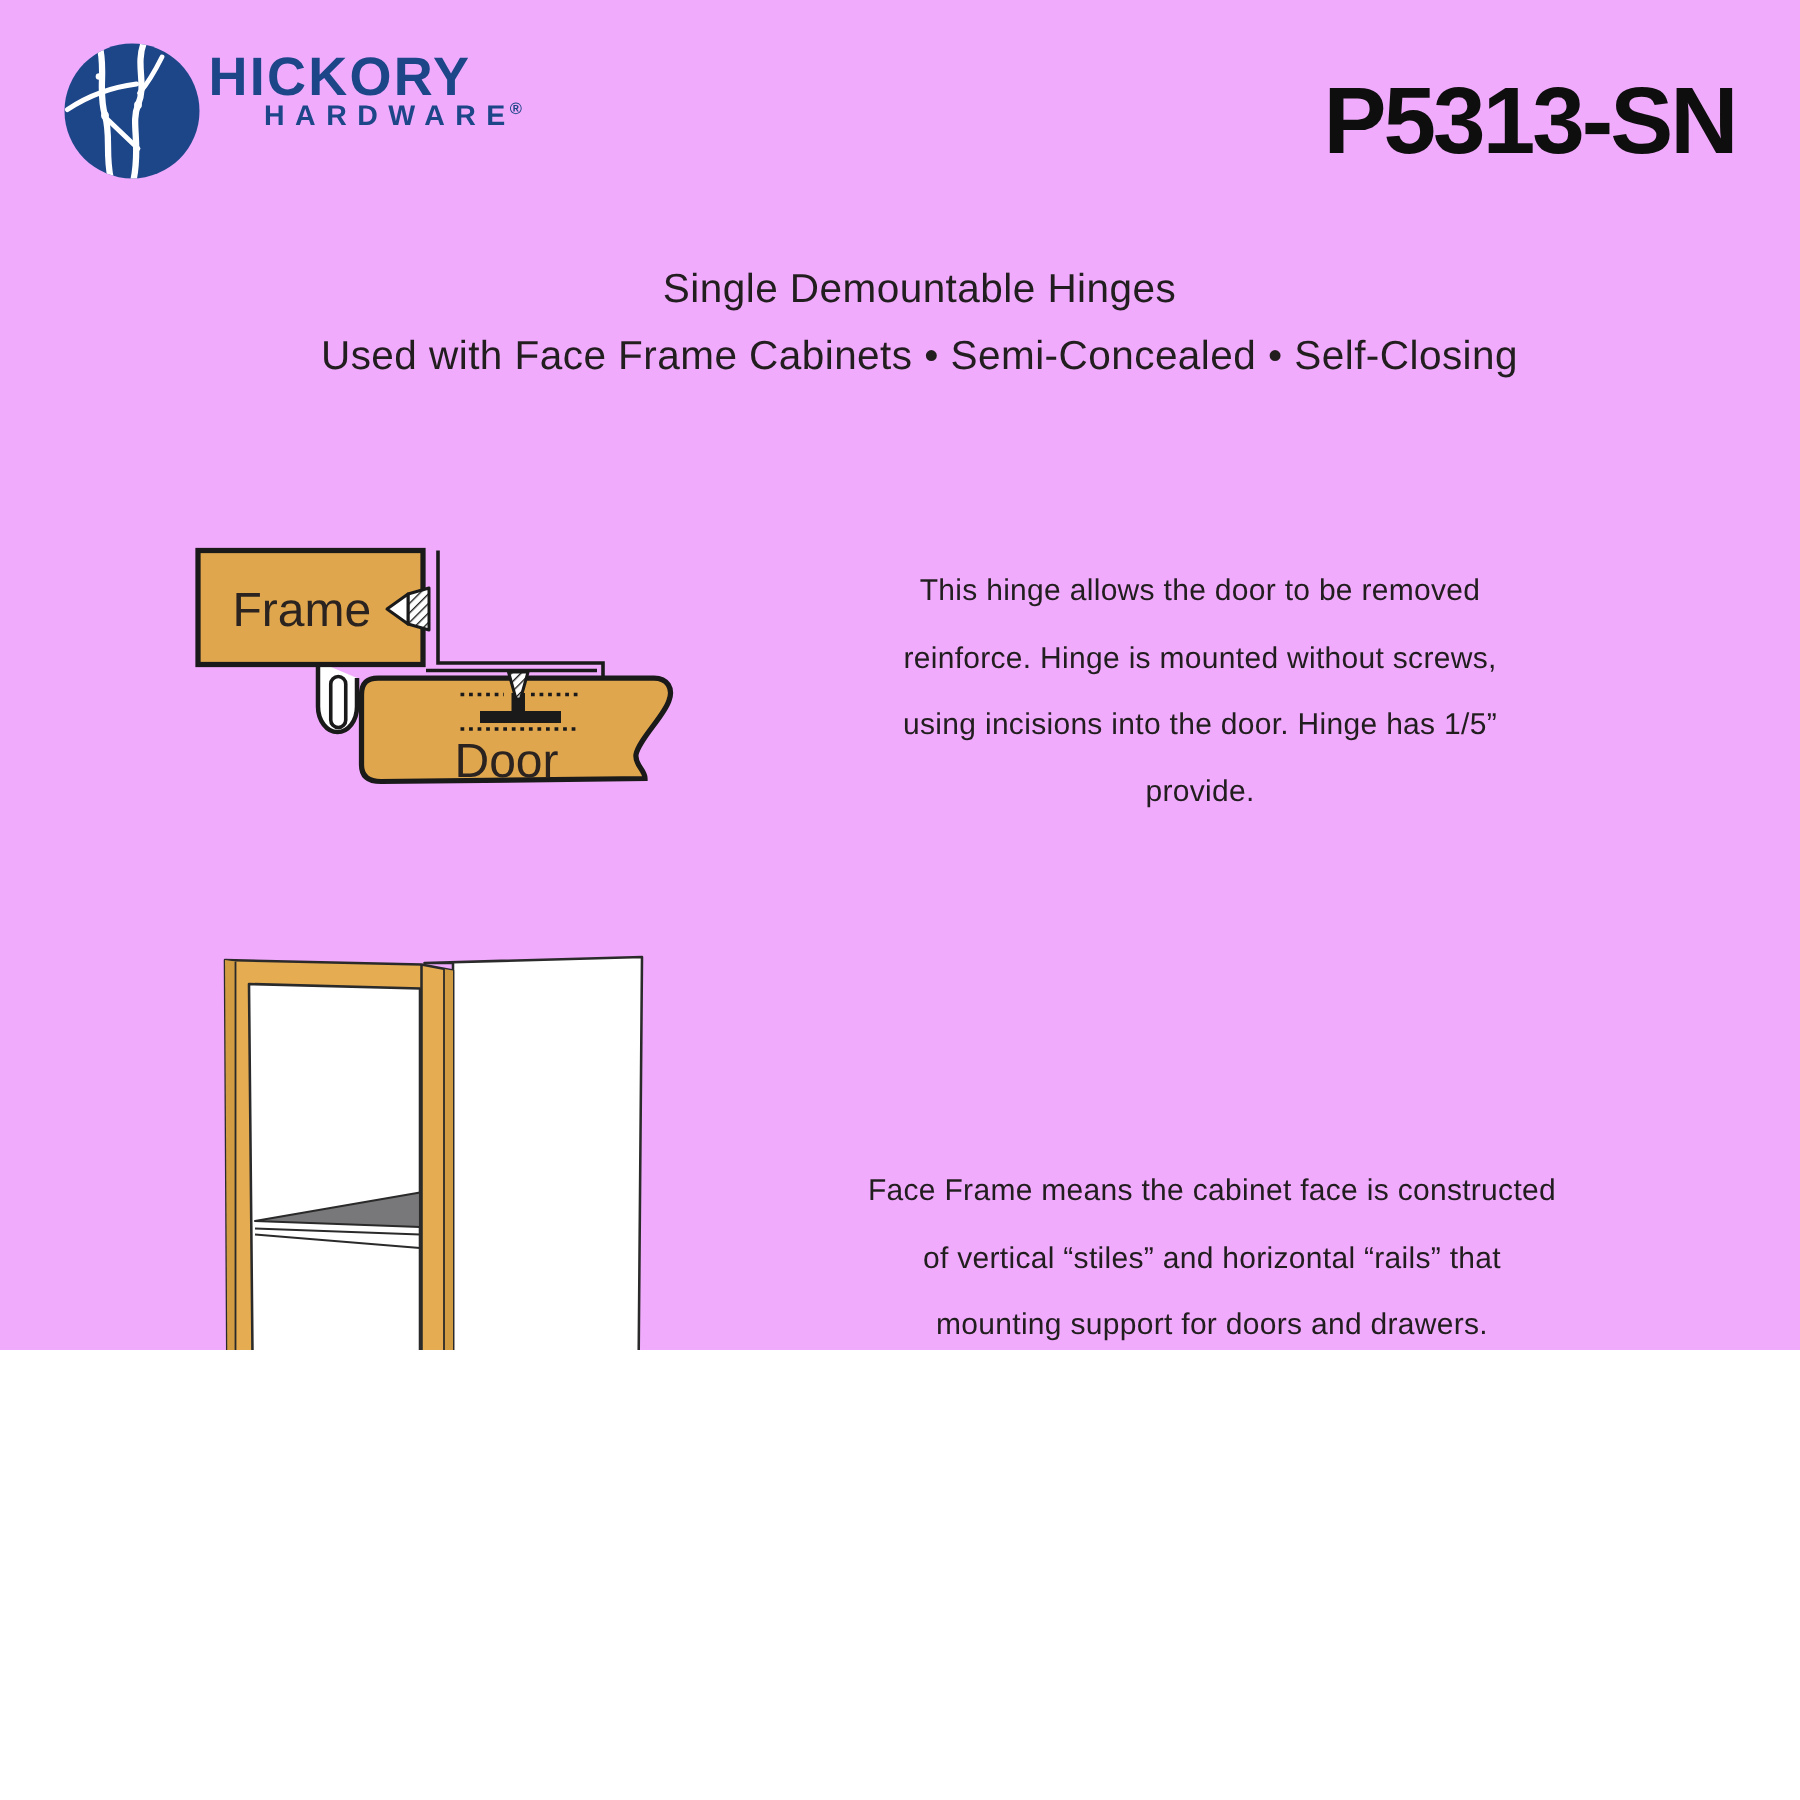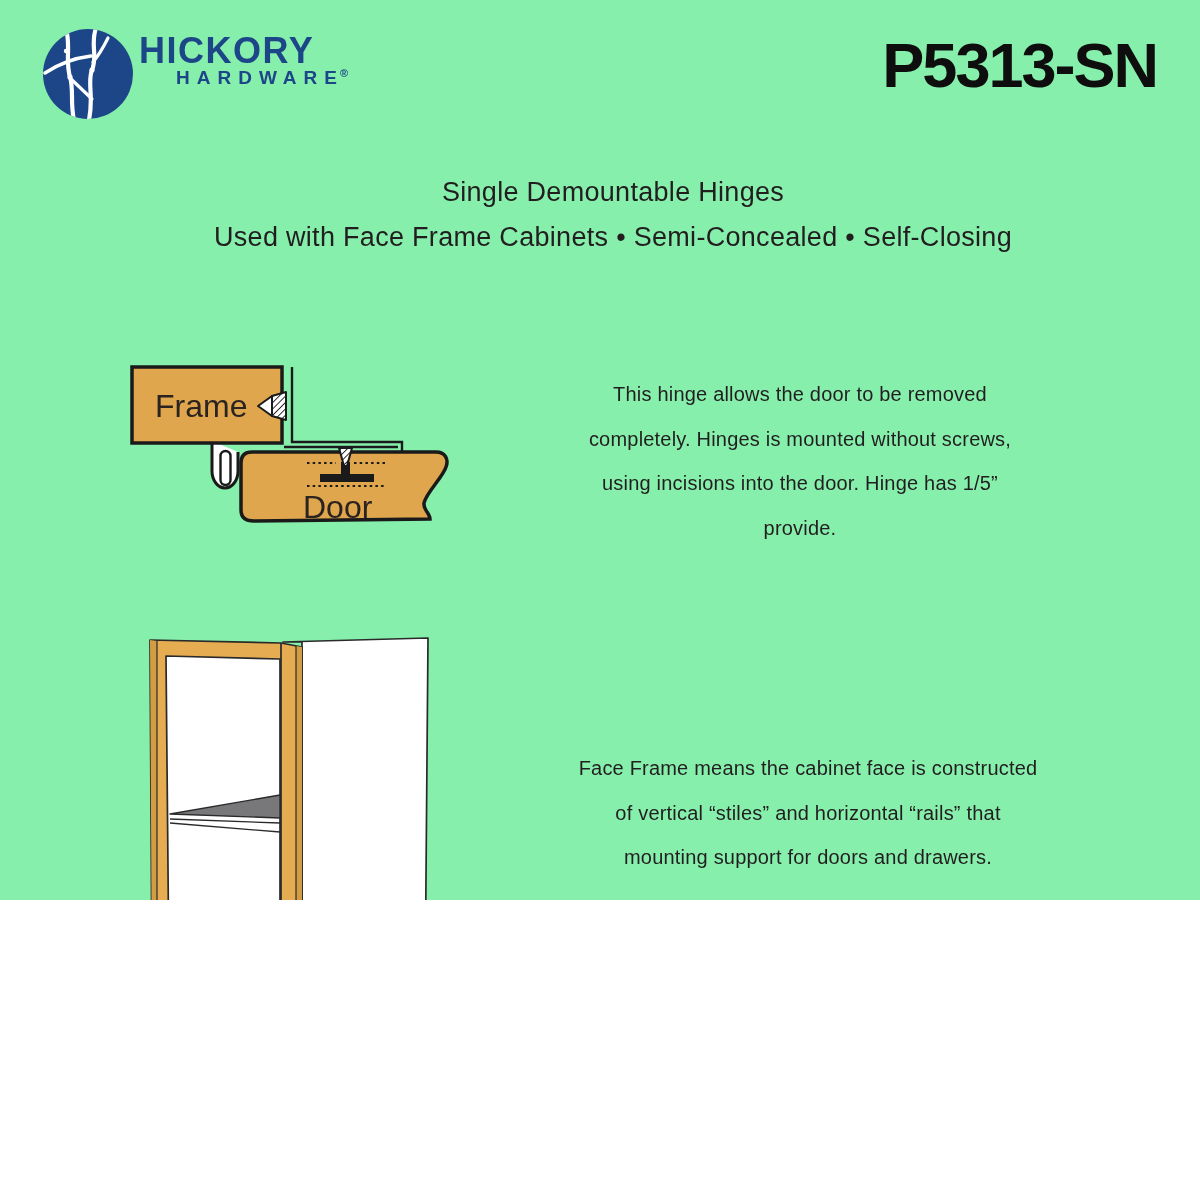--- a/index.html
+++ b/index.html
@@ -1,36 +1,36 @@
 <!DOCTYPE html>
 <html><head>
 <meta charset="utf-8">
 <style>
   html,body{margin:0;padding:0;background:#ffffff;}
-  .page{position:relative;width:1200px;height:900px;background:#86efac;overflow:hidden;
+  .page{position:relative;width:1200px;height:900px;background:#f0abfc;overflow:hidden;
         font-family:"Liberation Sans",sans-serif;color:#221e1f;}
 
   
   .logo{position:absolute;left:40px;top:26px;width:96px;height:96px;}
   .brand1{position:absolute;left:139px;top:30px;font-size:36px;font-weight:bold;
           letter-spacing:1.5px;color:#1d4689;}
   .brand2{position:absolute;left:140px;top:67px;font-size:19px;font-weight:bold;
           letter-spacing:7px;color:#1d4689;white-space:nowrap;margin-left:36px;}
   .reg{font-size:11px;letter-spacing:0;vertical-align:7px;margin-left:-4px;}
-  .pcode{position:absolute;top:29px;right:43px;font-size:63px;font-weight:bold;
+  .pcode{position:absolute;top:45px;right:43px;font-size:63px;font-weight:bold;
          letter-spacing:-2px;color:#0f0e0e;}
 
   
   .title-block{position:absolute;left:20px;width:1186px;top:170px;text-align:center;
                font-size:27px;line-height:45px;letter-spacing:.3px;}
 
   
   .para{position:absolute;text-align:center;font-size:20px;line-height:44.5px;letter-spacing:.2px;}
   .p1{left:455px;width:690px;top:372px;}
-  .p2{left:458px;width:700px;top:746px;}
+  .p2{left:458px;width:700px;top:772px;}
 
   
   .hinge-fig{position:absolute;left:100px;top:345px;width:380px;height:200px;}
   .cab-fig{position:absolute;left:130px;top:620px;width:320px;height:440px;}
 
   .figtext{font-family:"Liberation Sans",sans-serif;fill:#2a2320;}
 </style>
 </head>
 <body>
 
@@ -99,21 +99,21 @@
 
     <path d="M 341,462 L 350,462 L 350,474 L 374,474 L 374,482 L 320,482 L 320,474 L 341,474 Z" fill="#1a1a1a"></path>
 
     <polygon points="339,448 352,448 347,466 344,466" fill="url(#hh)" stroke="#1a1a1a" stroke-width="2" stroke-linejoin="round"></polygon>
 
     <text class="figtext" x="303" y="518" font-size="32">Door</text>
   </svg>
 
   <div class="para p1">
     <div>This hinge allows the door to be removed</div>
-    <div>completely. Hinges is mounted without screws,</div>
+    <div>reinforce. Hinge is mounted without screws,</div>
     <div>using incisions into the door. Hinge has 1/5”</div>
     <div>provide.</div>
   </div>
 
   <svg class="cab-fig" viewBox="130 620 320 440">
     <g stroke="#2a2a2a" stroke-width="1.7" stroke-linejoin="round">
 
       <polygon points="283,642 428,638 425,998 318,1036 302,1006 302,642" fill="#ffffff"></polygon>
 
       <polygon points="170,990 306,1001 312,1038 172,1016" fill="#ffffff"></polygon>

